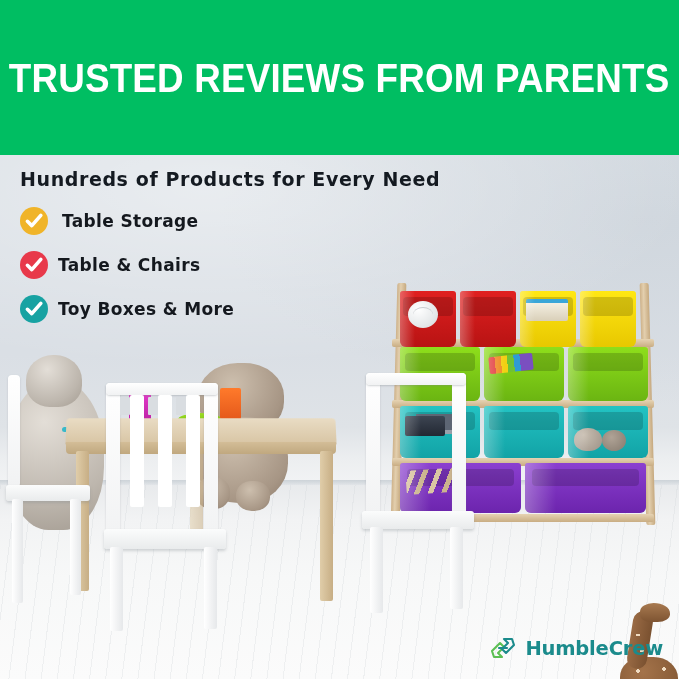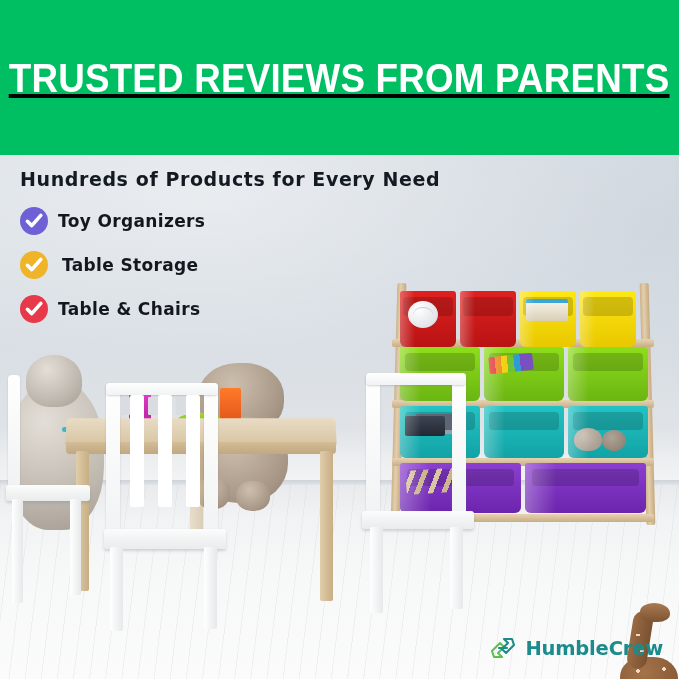--- a/index.html
+++ b/index.html
@@ -10,21 +10,21 @@
   }
   .canvas {
     position: relative; width: 679px; height: 679px; overflow: hidden;
     background: #ffffff;
   }
 
   
   .banner {
     position: absolute; left: 0; top: 0; width: 679px; height: 155px;
     background: #00be62;
-    display: flex; align-items: center; justify-content: center; text-decoration: underline;
+    display: flex; align-items: center; justify-content: center;
   }
   .banner-title {
     color: #ffffff;
     font-family: "Liberation Sans Narrow", "Liberation Sans", sans-serif;
     font-weight: 700;
     font-size: 40px;
     letter-spacing: 0.2px;
     line-height: 1;
     transform: scaleX(0.92);
     white-space: nowrap;
@@ -354,29 +354,20 @@
         <div class="chair-back" style="left:0;  top:0; width:100px; height:12px;"></div>
         <div class="chair-seat" style="left:-4px; top:138px; width:112px; height:18px;"></div>
         <div class="chair-leg" style="left:4px;  top:154px; width:13px; height:86px;"></div>
         <div class="chair-leg" style="left:84px; top:154px; width:13px; height:82px;"></div>
       </div>
     </div>
 
     <div class="checklist">
       <div class="subtitle">Hundreds of Products for Every Need</div>
 
-      <div class="check-row">
-        <span class="check-circle">
-          <svg width="28" height="28" viewBox="0 0 28 28">
-            <circle cx="14" cy="14" r="14" fill="#6E61D6"></circle>
-            <path d="M7.4 14.3 L11.8 18.6 L20.8 8.4" stroke="#fff" stroke-width="3.6" fill="none" stroke-linecap="round" stroke-linejoin="round"></path>
-          </svg>
-        </span>
-        <span class="check-label">Toy Organizers</span>
-      </div>
 
       <div class="check-row indent">
         <span class="check-circle">
           <svg width="28" height="28" viewBox="0 0 28 28">
             <circle cx="14" cy="14" r="14" fill="#F0B429"></circle>
             <path d="M7.4 14.3 L11.8 18.6 L20.8 8.4" stroke="#fff" stroke-width="3.6" fill="none" stroke-linecap="round" stroke-linejoin="round"></path>
           </svg>
         </span>
         <span class="check-label">Table Storage</span>
       </div>
@@ -384,20 +375,29 @@
       <div class="check-row">
         <span class="check-circle">
           <svg width="28" height="28" viewBox="0 0 28 28">
             <circle cx="14" cy="14" r="14" fill="#E8394A"></circle>
             <path d="M7.4 14.3 L11.8 18.6 L20.8 8.4" stroke="#fff" stroke-width="3.6" fill="none" stroke-linecap="round" stroke-linejoin="round"></path>
           </svg>
         </span>
         <span class="check-label">Table &amp; Chairs</span>
       </div>
 
+      <div class="check-row">
+        <span class="check-circle">
+          <svg width="28" height="28" viewBox="0 0 28 28">
+            <circle cx="14" cy="14" r="14" fill="#17A2A2"></circle>
+            <path d="M7.4 14.3 L11.8 18.6 L20.8 8.4" stroke="#fff" stroke-width="3.6" fill="none" stroke-linecap="round" stroke-linejoin="round"></path>
+          </svg>
+        </span>
+        <span class="check-label">Toy Boxes &amp; More</span>
+      </div>
     </div>
 
     <div class="logo">
       <span class="logo-mark">
         <svg width="34" height="34" viewBox="0 0 34 34">
           <path d="M6 20 L14 12 L18 16 L12 22 L16 26 L8 26 Z" fill="none" stroke="#5BBF52" stroke-width="2.1" stroke-linejoin="round"></path>
           <path d="M28 14 L20 22 L16 18 L22 12 L18 8 L26 8 Z" fill="none" stroke="#1B8B8C" stroke-width="2.1" stroke-linejoin="round"></path>
           <path d="M13 17 L21 17" stroke="#1B8B8C" stroke-width="2.1" stroke-linecap="round"></path>
         </svg>
       </span>

